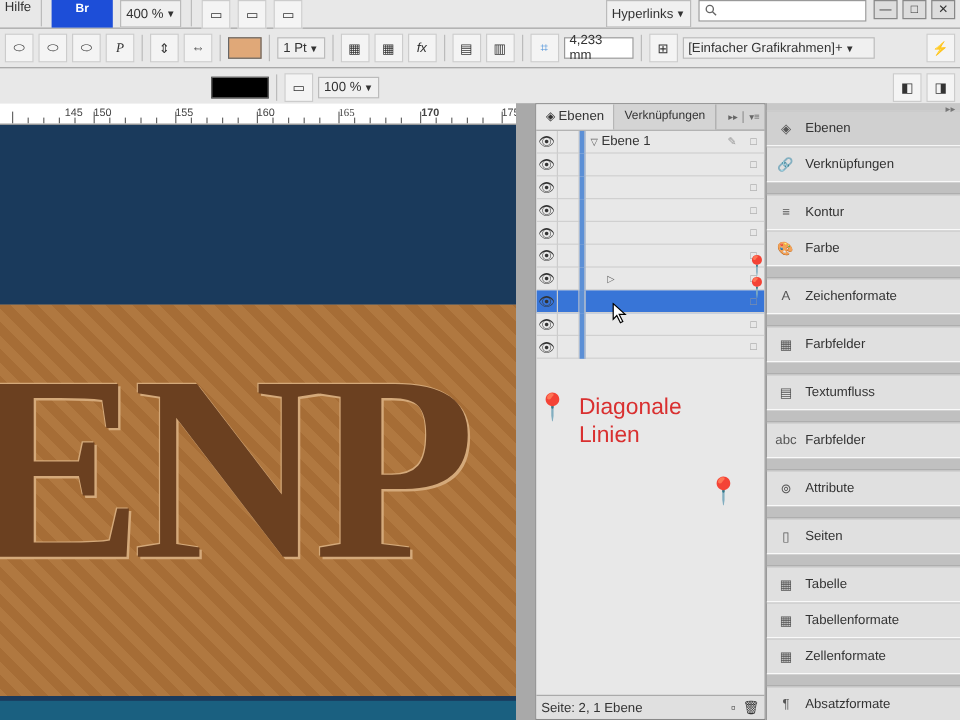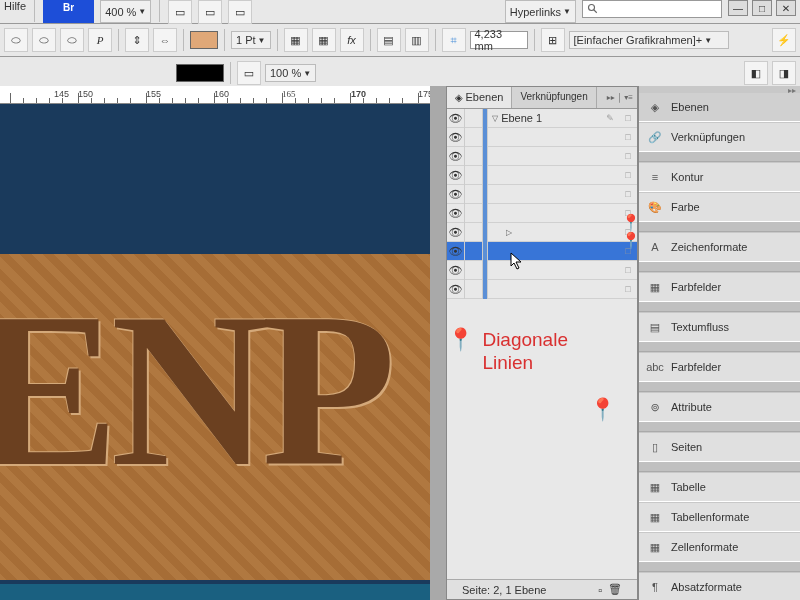--- a/index.html
+++ b/index.html
@@ -38,21 +38,21 @@
 .layer-row.sel{background:#3875d7;color:#fff}
 .eye{width:18px;height:19px;border-right:1px solid #ccc;display:flex;align-items:center;justify-content:center}
 .lock{width:18px;height:19px;border-right:1px solid #ccc}
 .cstrip{width:5px;height:19px;background:#5b8fd6;border-right:1px solid #ccc}
 .layer-name{flex:1;padding-left:4px;display:flex;align-items:center;gap:3px;overflow:hidden;white-space:nowrap}
 .layer-name .tri{font-size:8px;color:#666}
 .layer-end{width:18px;display:flex;align-items:center;justify-content:center;color:#999;font-size:9px}
 .annot{position:absolute;display:flex;align-items:flex-start;gap:8px}
 .pin{font-size:22px;line-height:1}
 .annot-text{font-size:19px;font-weight:500;line-height:1.2}
-.lp-foot{height:20px;background:#e0e0e0;border-top:1px solid #aaa;display:flex;align-items:center;padding:0 15px;font-size:10px;gap:6px}
+.lp-foot{height:20px;background:#e0e0e0;border-top:1px solid #aaa;display:flex;align-items:center;padding:0 4px;font-size:10px;gap:6px}
 .lp-foot .spacer{flex:1}
 .right-panel{position:absolute;right:0;top:86px;width:162px;bottom:0;background:#e0e0e0;border-left:1px solid #888}
 .rp-item{display:flex;align-items:center;height:30px;padding:0 8px;gap:8px;border-bottom:1px solid #fff;border-top:1px solid #c8c8c8;font-size:11px}
 .rp-item.active{background:#d0d0d0}
 .rp-ico{width:16px;height:16px;display:flex;align-items:center;justify-content:center;color:#555}
 .rp-sep{height:10px;background:#c0c0c0;border-bottom:1px solid #aaa}
 .side-pin{position:absolute;font-size:16px;line-height:1}
 .cursor{position:absolute;width:14px;height:18px;pointer-events:none}
 </style>
 </head>

